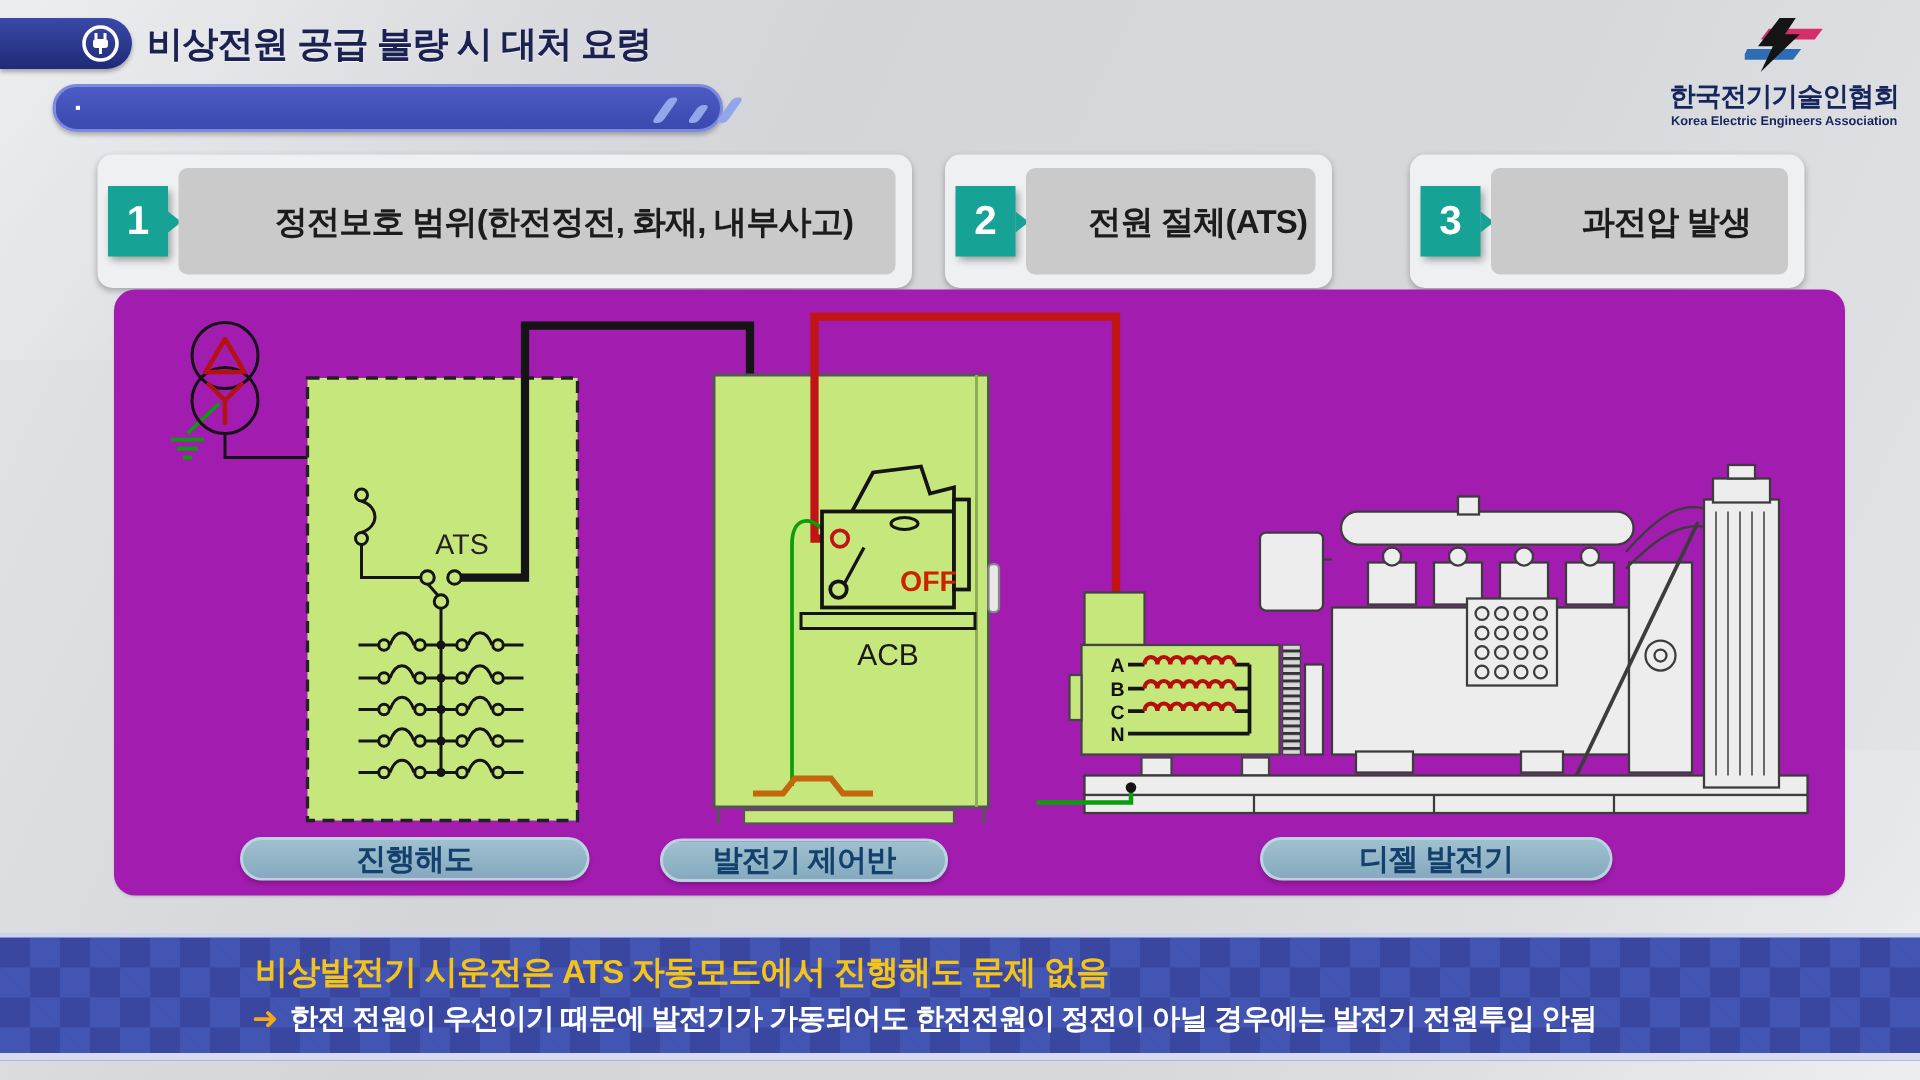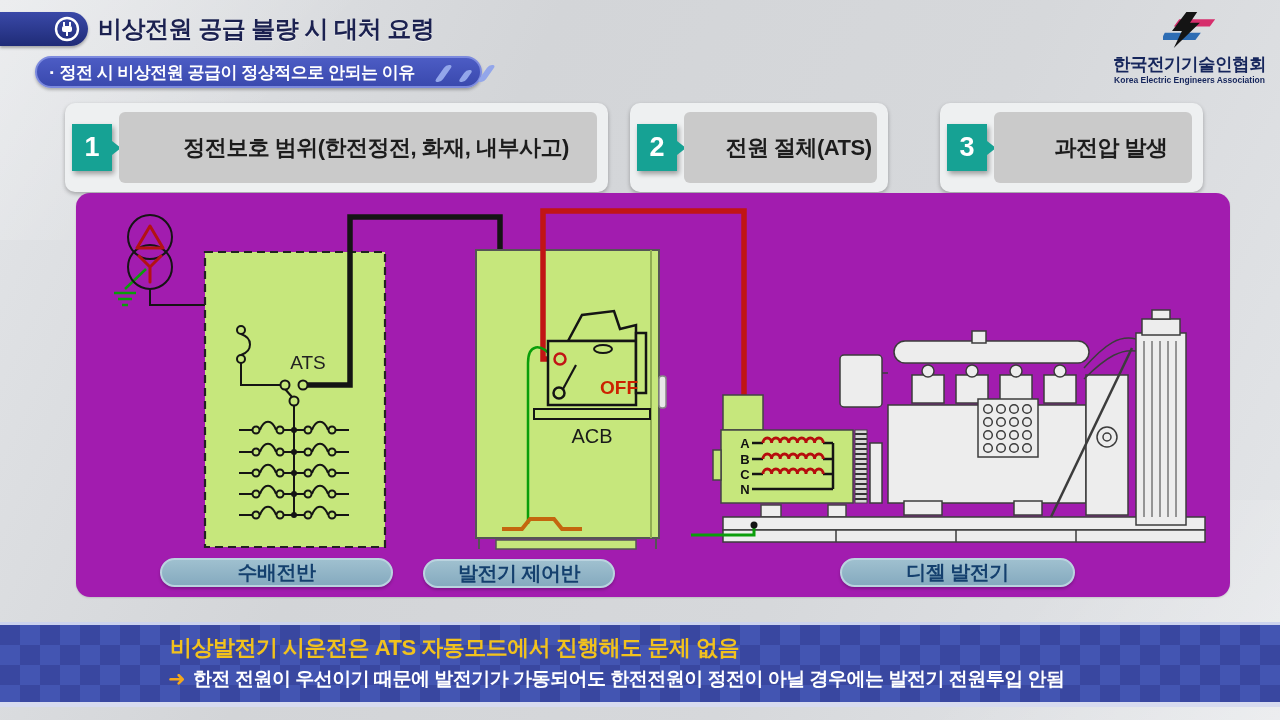--- a/index.html
+++ b/index.html
@@ -51,21 +51,21 @@
 
   
   .diagram{position:absolute;left:76px;top:193px;width:1154px;height:404px;
     background:#a21caf;border-radius:14px;box-shadow:0 1px 2px rgba(0,0,0,.12);}
   .caption-pill{position:absolute;height:29px;border-radius:15px;box-sizing:border-box;
     background:linear-gradient(#9fc0cf,#85aabf);border:2px solid #bad3df;
     display:flex;align-items:center;justify-content:center;
     font-size:20px;font-weight:700;color:#14406e;letter-spacing:-.5px;
     box-shadow:0 2px 3px rgba(0,0,0,.22);}
   .cap1{left:160px;top:558px;width:233px;}
-  .cap2{left:423px;top:559px;width:192px;}
+  .cap2{left:440px;top:559px;width:192px;}
   .cap3{left:840px;top:558px;width:235px;}
 
   
   .banner{position:absolute;left:0;top:622px;width:1280px;height:85px;box-sizing:border-box;
     background-color:#3947a0;
     background-image:linear-gradient(45deg,#4355b2 25%,transparent 25%,transparent 75%,#4355b2 75%),
                      linear-gradient(45deg,#4355b2 25%,transparent 25%,transparent 75%,#4355b2 75%);
     background-size:40px 40px;background-position:0 0,20px 20px;
     border-top:3px solid #ccd3ee;border-bottom:5px solid #d7dbef;}
   .banner-line1{position:absolute;left:170px;top:8px;font-size:22px;font-weight:800;
@@ -99,21 +99,20 @@
     <path d="M26,0 L38,0 L30,12 L41,12 L12,40 L21,21 L10,21 Z" fill="#141414"></path>
   </svg>
   <div class="logo-text">
     <span class="logo-kr">한국전기기술인협회</span>
     <span class="logo-en">Korea Electric Engineers Association</span>
   </div>
 </div>
 
 <div class="sub-pill">
   <span class="sub-bullet">▪</span>
-  <span>정전 시 비상전원 공급이 정상적으로 안되는 이유</span>
   <span class="sub-stripe st1"></span>
   <span class="sub-stripe st2"></span>
   <span class="sub-stripe st3"></span>
 </div>
 
 <div class="card card1">
   <div class="num-badge">1</div>
   <div class="card-inner">정전보호 범위(한전정전, 화재, 내부사고)</div>
 </div>
 <div class="card card2">
@@ -312,21 +311,21 @@
     <rect x="938" y="308" width="28" height="14"></rect>
   </g>
 
   <g>
     <path d="M615,342 H678 V334" fill="none" stroke="#0a9e0a" stroke-width="3"></path>
     <circle cx="678" cy="332" r="3.5" fill="#141414"></circle>
   </g>
 </svg>
 </div>
 
-<div class="caption-pill cap1">수배전반</div>
+<div class="caption-pill cap1">진행해도</div>
 <div class="caption-pill cap2">발전기 제어반</div>
 <div class="caption-pill cap3">디젤 발전기</div>
 
 <div class="banner">
   <div class="banner-line1">비상발전기 시운전은 ATS 자동모드에서 진행해도 문제 없음</div>
   <div class="banner-line2">
     <span class="arrow">➜</span>
     <span>한전 전원이 우선이기 때문에 발전기가 가동되어도 한전전원이 정전이 아닐 경우에는 발전기 전원투입 안됨</span>
   </div>
 </div>

